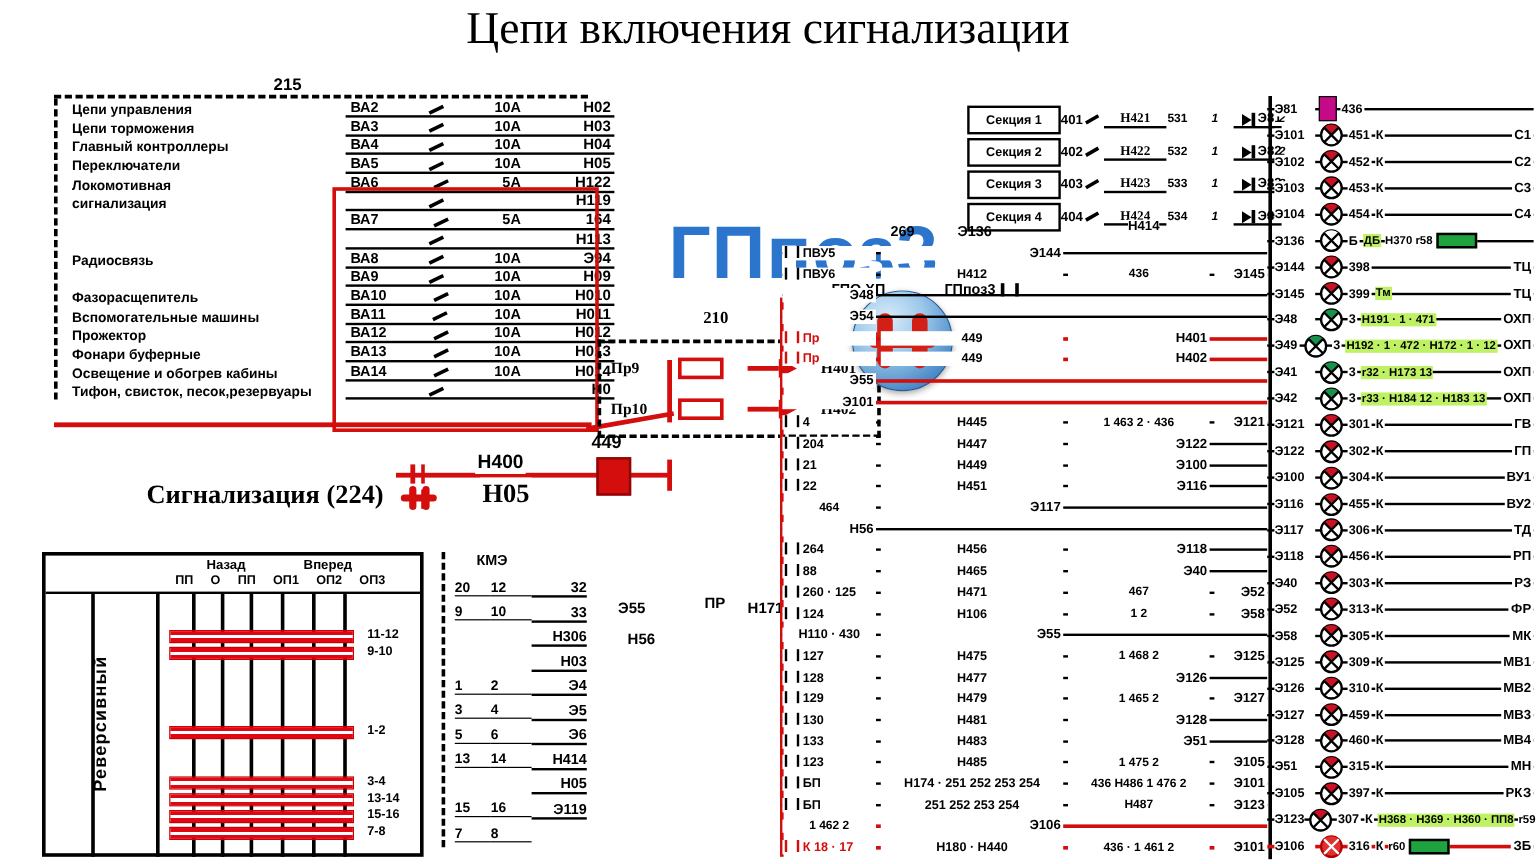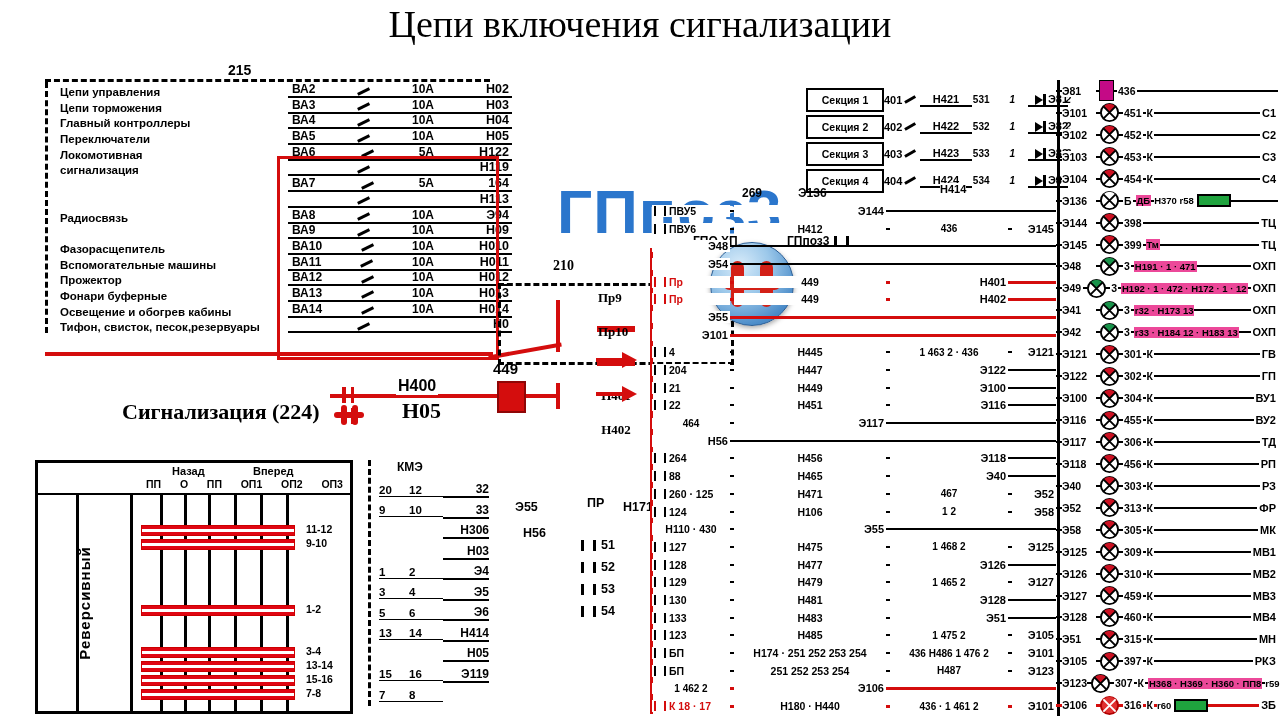--- a/index.html
+++ b/index.html
@@ -21,22 +21,22 @@
           justify-content:space-between;font:700 12px "Liberation Sans",sans-serif;padding:0 6px 0 4px;}
   .bp-sw{display:inline-block;width:13px;height:2.5px;background:#000;transform:rotate(-26deg);margin-bottom:4px;}
   .bp-wire{border-bottom:2px solid #000;text-align:right;font:700 12.5px "Liberation Sans",sans-serif;padding-right:3px;}
   .bp-redbox{left:277px;top:156px;width:216px;height:198px;border:3px solid #d40d0d;}
   .red-bus{left:45px;top:352px;width:448px;height:4px;background:#d40d0d;}
   .red-link-h{left:488px;top:349px;width:74px;height:4px;background:#d40d0d;transform:rotate(-10deg);}
   .red-link-v{left:556px;top:300px;width:4px;height:52px;background:#d40d0d;}
 
   
   .fusebox{left:498px;top:283px;width:236px;height:82px;border:3px dashed #000;padding:4px 8px;box-sizing:border-box;}
-  .fuse-buslabel{left:553px;top:258px;font:700 14px "Liberation Serif",serif;}
-  .fuse-row{display:flex;align-items:center;gap:20px;height:34px;flex-direction:column;}
+  .fuse-buslabel{left:586px;top:258px;font:700 14px "Liberation Serif",serif;}
+  .fuse-row{display:flex;align-items:center;gap:20px;height:34px;}
   .fuse-name{font:700 13px "Liberation Serif",serif;width:36px;}
   .fuse-el{width:32px;height:12px;border:3px solid #d40d0d;background:#fff;}
   .arrow{display:flex;align-items:center;}
   .arrow .stem{width:26px;height:4px;background:#d40d0d;}
   .arrow .head{width:0;height:0;border-left:15px solid #d40d0d;border-top:8px solid transparent;border-bottom:8px solid transparent;}
   .fuse-wire{font:700 13px "Liberation Serif",serif;}
 
   
   .sig-title{left:122px;top:399px;font:700 22px "Liberation Serif",serif;}
   .sig-line{left:330px;top:394px;width:228px;height:4px;background:#d40d0d;}
@@ -47,21 +47,21 @@
   .h05{left:400px;top:398px;font:700 22px "Liberation Serif",serif;background:#fff;padding:0 2px;}
   .rcontact{position:absolute;width:14px;height:16px;}
   .rcontact::before,.rcontact::after{content:'';position:absolute;top:0;width:3.5px;height:16px;background:#d40d0d;}
   .rcontact::before{left:1px;} .rcontact::after{right:1px;}
 
   
   .rv{left:35px;top:460px;width:318px;height:254px;border:3px solid #000;box-sizing:border-box;}
   .rv-head{position:relative;height:30px;border-bottom:2.5px solid #000;font:700 11px "Liberation Sans",sans-serif;}
   .rv-nazad{position:absolute;left:90px;top:2px;padding-left:44px;}
   .rv-vpered{position:absolute;left:215px;top:2px;}
-  .rv-cols{position:absolute;left:108px;top:15px;width:197px;display:flex;justify-content:space-between;font:700 10.5px "Liberation Sans",sans-serif;text-align:center;}
+  .rv-cols{position:absolute;left:108px;top:15px;width:175px;display:flex;justify-content:space-between;font:700 10.5px "Liberation Sans",sans-serif;text-align:center;}
   .rv-body{position:relative;height:219px;}
   .rv-vline{position:absolute;top:0;bottom:0;width:2.5px;background:#000;}
   .rv-sep1{left:38px;} .rv-sep2{left:92px;}
   .rv-c1{left:122px;}.rv-c2{left:146px;}.rv-c3{left:170px;}.rv-c4{left:196px;}.rv-c5{left:222px;}.rv-c6{left:248px;}
   .rv-side{position:absolute;left:46px;top:108px;transform:translate(-50%,-50%) rotate(-90deg);
            font:700 15px "Liberation Sans",sans-serif;letter-spacing:1px;}
   .rv-bars{position:absolute;left:0;width:100%;}
   .rv-g1{top:28px;} .rv-g2{top:108px;} .rv-g3{top:150px;}
   .bar-row{position:relative;height:14px;}
   .bar{position:absolute;left:103px;width:152px;height:9px;top:2px;
@@ -90,21 +90,21 @@
   .cgl{display:inline-block;width:9px;height:11px;border-left:3px solid #000;border-right:3px solid #000;}
 
   
   .secs{left:806px;top:86px;width:302px;}
   .sec-row{display:grid;grid-template-columns:78px 36px 52px 56px 40px;height:27px;align-items:center;
            font:700 11px "Liberation Sans",sans-serif;}
   .sec-box{border:2.5px solid #000;height:20px;display:flex;align-items:center;justify-content:center;
            font-size:10.5px;white-space:nowrap;}
   .sec-sw{display:flex;align-items:center;gap:2px;}
   .sec-sw::after{content:'';width:12px;height:2.5px;background:#000;transform:rotate(-30deg);display:inline-block;}
-  .sec-wire{border-bottom:2px solid #000;text-align:center;}
+  .sec-wire{border-bottom:2px solid #000;text-align:center;font-family:Liberation Serif, serif;}
   .sec-d{display:flex;align-items:center;gap:20px;justify-content:center;font-size:10px;margin-left:44px;}
   .dio{display:inline-flex;align-items:center;}
   .dio::before{content:'';border-left:8px solid #000;border-top:5px solid transparent;border-bottom:5px solid transparent;}
   .dio::after{content:'';width:2.5px;height:11px;background:#000;}
   .sec-out{text-align:right;border-bottom:2px solid #000;}
   .sec-bottom{left:940px;top:183px;font:700 11px "Liberation Sans",sans-serif;background:#fff;}
 
   
   .gp-big{left:557px;top:176px;font:800 62px "Liberation Sans",sans-serif;color:#2b76cc;letter-spacing:1px;}
   .gp-269{left:742px;top:186px;font:700 12px "Liberation Sans",sans-serif;}
@@ -145,21 +145,21 @@
   .lrow::before{content:'';position:absolute;left:-6px;right:0;top:50%;height:2px;background:#000;margin-top:-1px;}
   .lrow.red::before{background:#d40d0d;height:3px;}
   .lrow>*{position:relative;z-index:1;}
   .lr-wire{width:34px;background:#fff;white-space:nowrap;}
   .lr-lamp{width:21px;height:21px;display:inline-block;}
   .lr-box{display:none;width:13px;height:19px;background:#c40a86;border:1.5px solid #000;}
   .box-magenta .lr-box{display:inline-block;}
   .lamp-red .wedge{fill:#cc1122;} .lamp-green .wedge{fill:#18924a;} .lamp-white .wedge{fill:#fff;}
   .lamp-redfull .bulb{fill:#e03030;stroke:#b00000;} .lamp-redfull .xl{stroke:#fff;} .lamp-redfull .wedge{fill:#e03030;}
   .lr-num,.lr-letter{background:#fff;padding:0 1px;}
-  .lr-mid{background:#ec4899;white-space:nowrap;font-size:9.5px;padding:0 1px;}
+  .lr-mid{background:#bef264;white-space:nowrap;font-size:9.5px;padding:0 1px;}
   .lr-res{background:#fff;white-space:nowrap;display:flex;align-items:center;gap:3px;font-size:9.5px;}
   .lr-res::after{content:'';display:inline-block;width:30px;height:9px;background:#1fa33e;border:2px solid #000;}
   .lr-target{margin-left:auto;background:#fff;padding:0 2px;font-size:11px;white-space:nowrap;}
 </style>
 </head>
 <body>
 
 <div class="stage">
 
   <div class="abs title">Цепи включения сигнализации</div>
@@ -504,42 +504,20 @@
       </div>
   </div>
 
   <div class="abs prb">
     <div class="pr-labels">
       <span class="pr-e55">Э55</span>
       <span class="pr-pr">ПР</span>
       <span class="pr-h171">Н171</span>
       <span class="pr-h56">Н56</span>
     </div>
-    <div class="pr-list">
-
-        <div class="pr-contact">
-          <i class="cgl"></i>
-          <b>51</b>
-        </div>
-
-        <div class="pr-contact">
-          <i class="cgl"></i>
-          <b>52</b>
-        </div>
-
-        <div class="pr-contact">
-          <i class="cgl"></i>
-          <b>53</b>
-        </div>
-
-        <div class="pr-contact">
-          <i class="cgl"></i>
-          <b>54</b>
-        </div>
-      </div>
   </div>
 
   <div class="abs secs">
 
       <div class="sec-row">
         <span class="sec-box">Секция 1</span>
         <span class="sec-sw">
           <b>401</b>
         </span>
         <span class="sec-wire">Н421</span>

